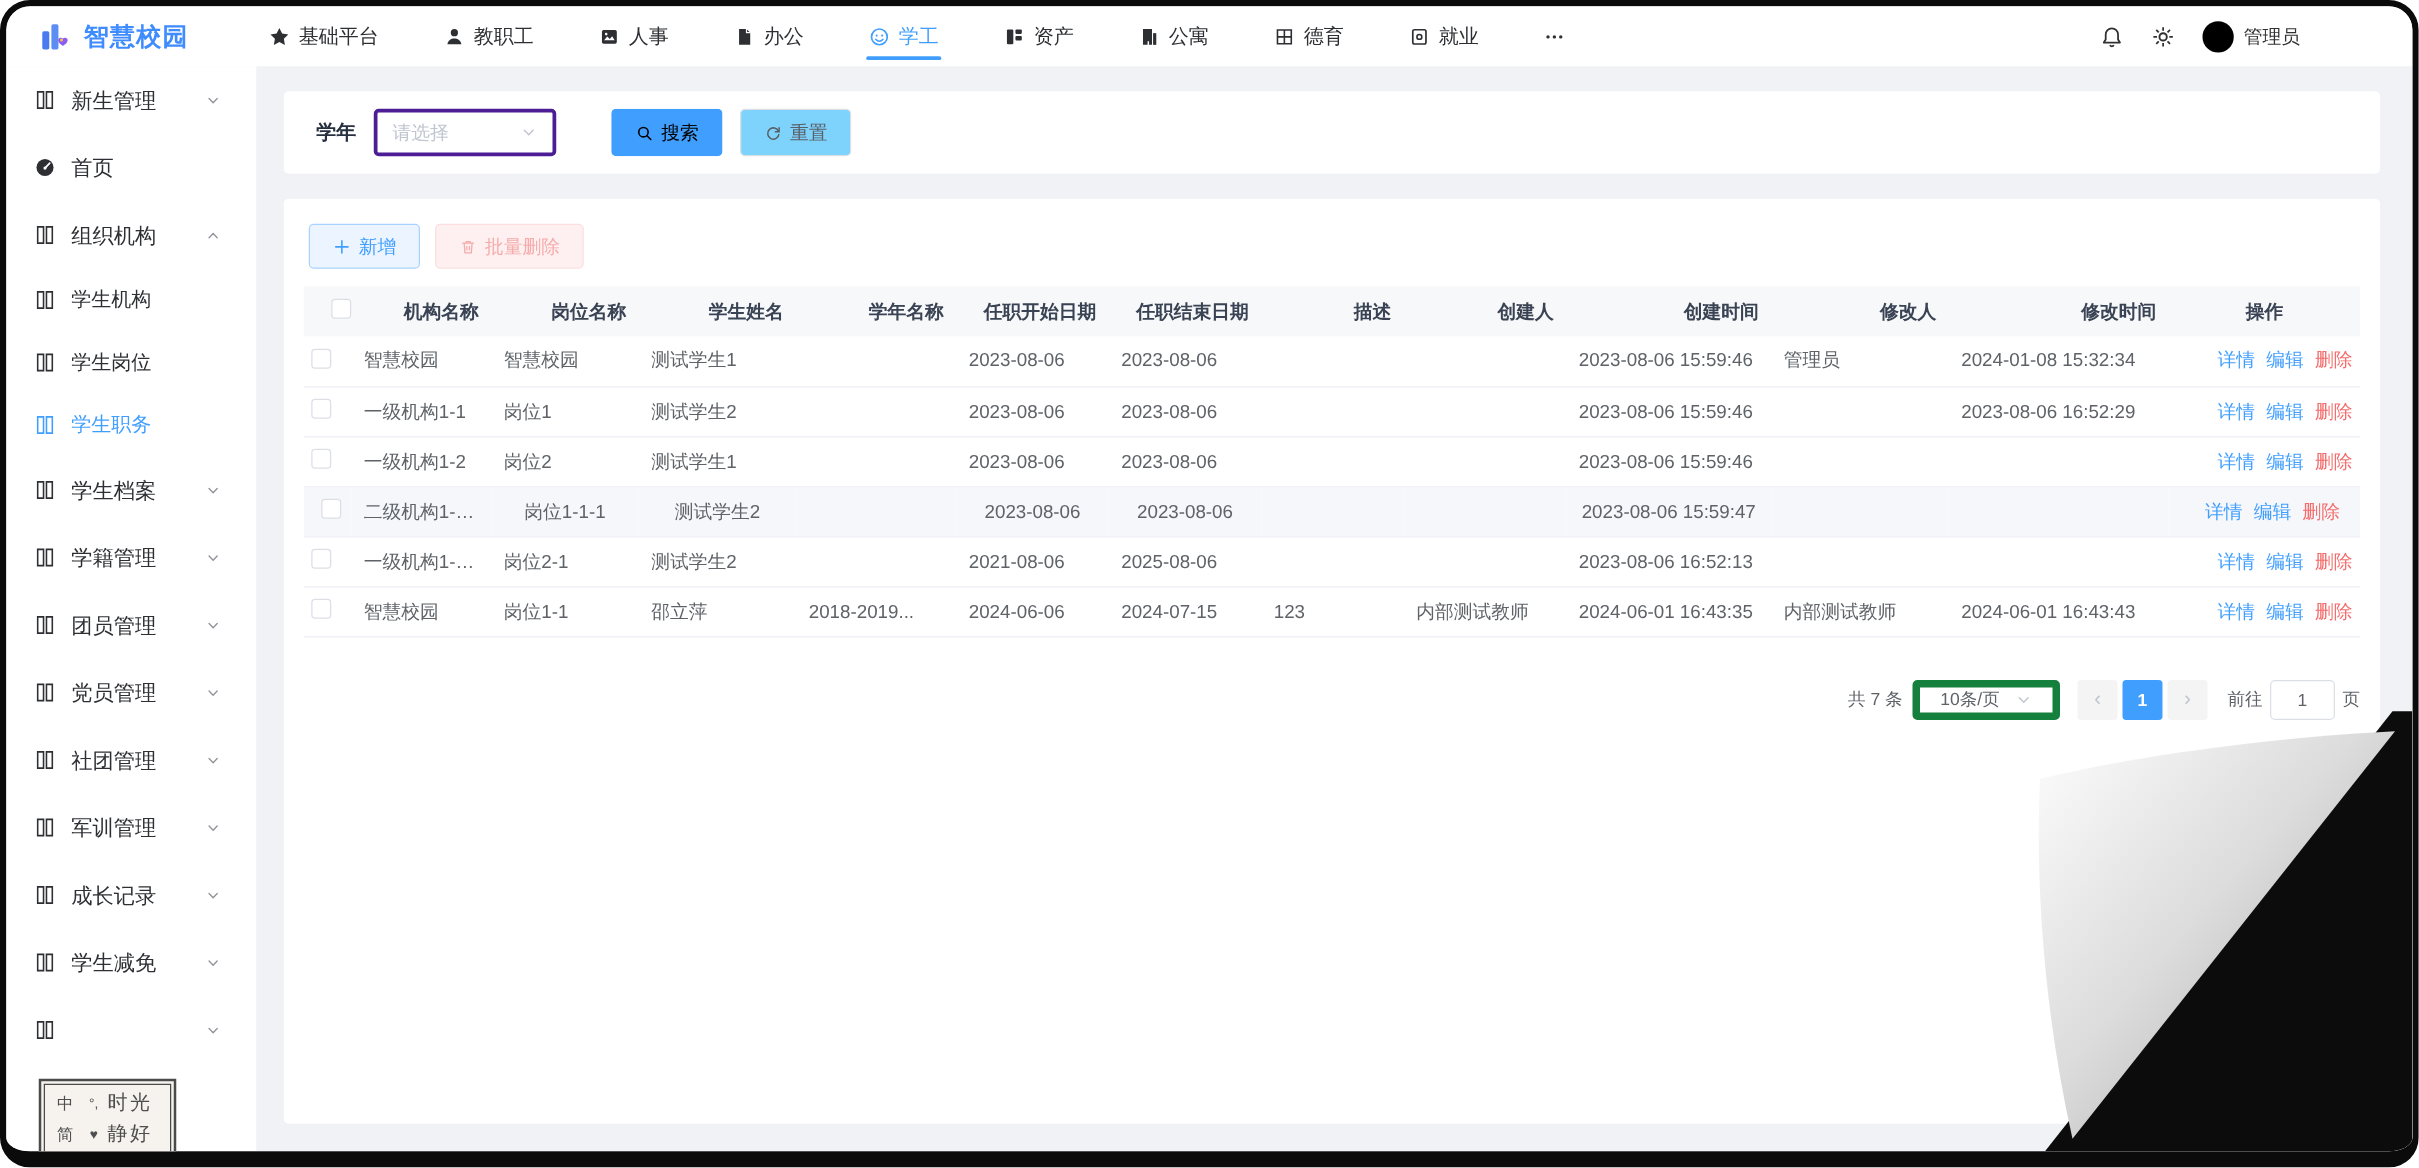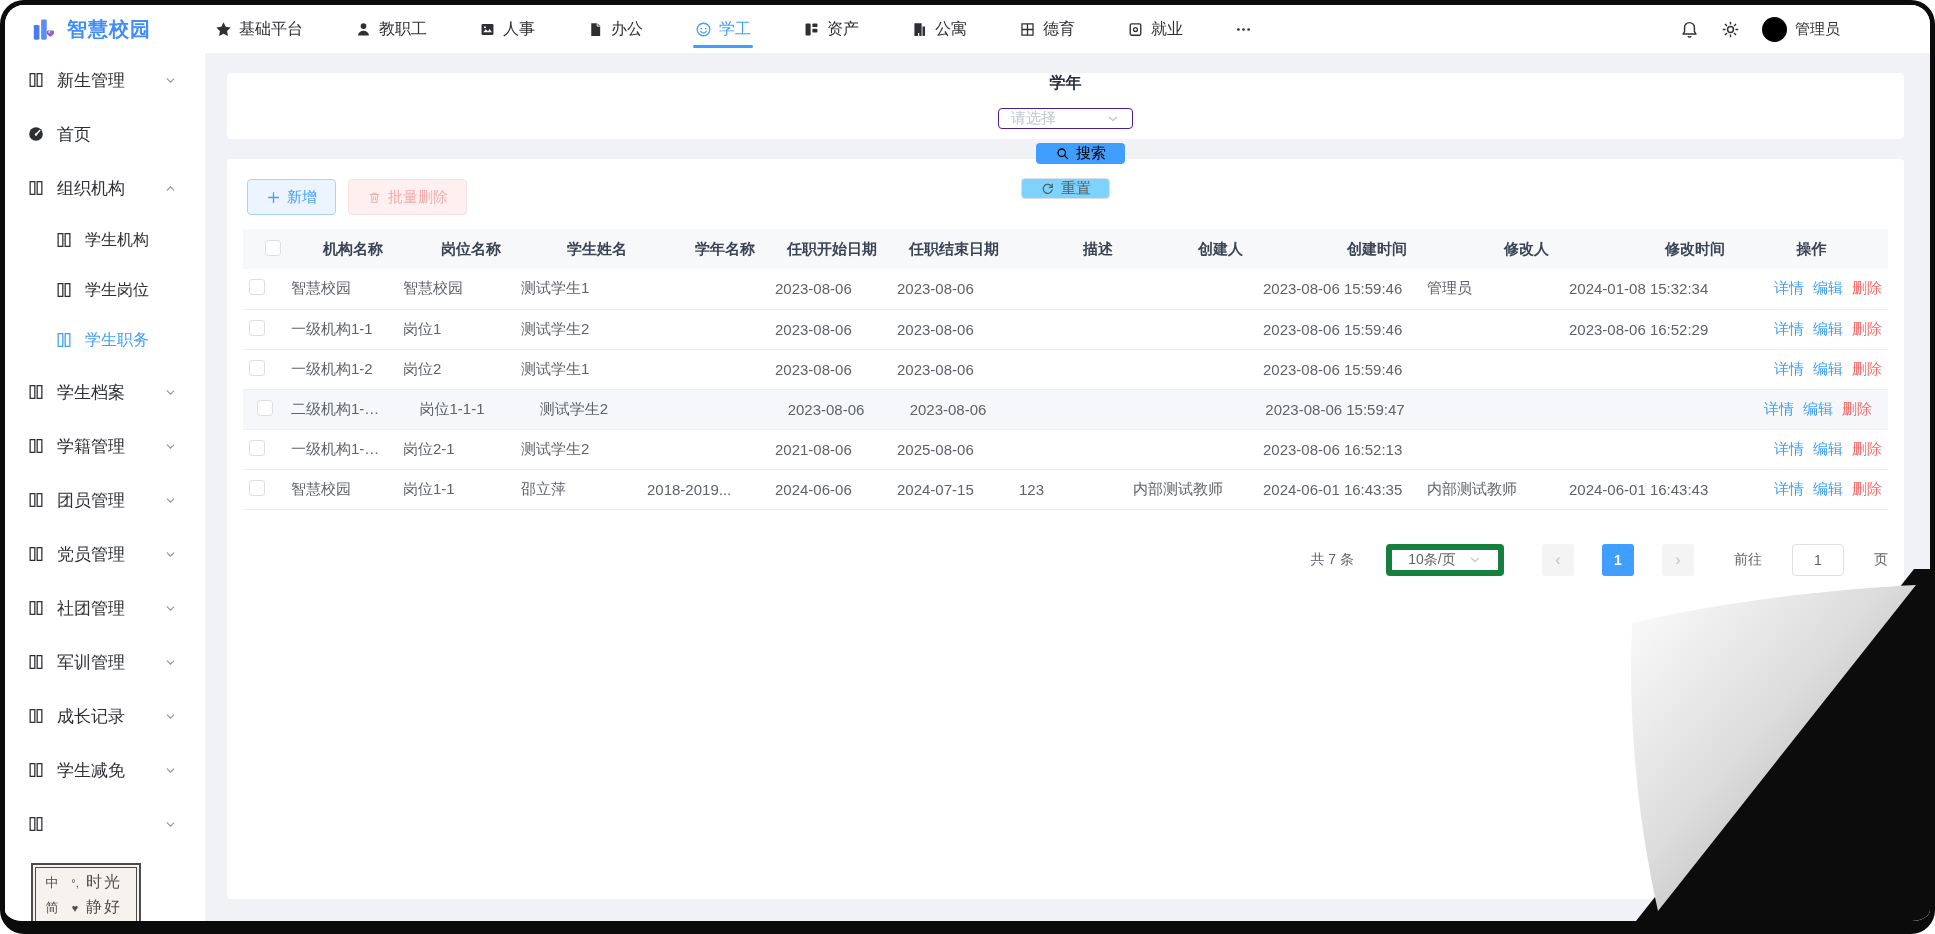--- a/index.html
+++ b/index.html
@@ -30,29 +30,29 @@
   .username{font-size:15px;color:#303133;}
 
   
   .sidebar{position:absolute;left:0;top:48px;bottom:0;width:200px;background:#fff;z-index:4;}
   .side-item{height:54px;display:flex;align-items:center;padding:0 16px 0 22px;font-size:17px;
              color:#2d2f33;cursor:pointer;white-space:nowrap;}
   .side-item .icon{margin-right:12px;}
   .side-item .icon svg{width:18px;height:18px;}
   .side-item .chev{margin-left:auto;color:#909399;}
   .side-item .chev svg{width:13px;height:13px;}
-  .side-sub .side-item{height:50px;font-size:16px;padding-left:50px;}
+  .side-sub .side-item{height:50px;font-size:16px;padding-left:22px;}
   .side-item.active{color:#409eff;}
 
   
   .main{position:absolute;left:200px;top:48px;right:0;bottom:0;background:#f0f2f5;overflow:hidden;}
-  .card{background:#fff;border-radius:4px;flex-direction:column;}
+  .card{background:#fff;border-radius:4px;}
   .search-card{margin:20px 26px 0 22px;height:66px;display:flex;align-items:center;padding:0 26px;gap:14px;}
   .field-label{font-size:16px;font-weight:bold;color:#27303f;}
-  .select-box{width:135px;height:38px;border:1px solid #4c1d95;border-radius:4px;display:flex;
+  .select-box{width:146px;height:38px;border:3px solid #4c1d95;border-radius:4px;display:flex;
               align-items:center;justify-content:space-between;padding:0 12px;background:#fff;cursor:pointer;}
   .placeholder{color:#bfc6d0;font-size:15px;}
   .chev-ico{color:#c0c4cc;}
   .chev-ico svg{width:14px;height:14px;}
   .btn{height:38px;border-radius:4px;display:inline-flex;align-items:center;gap:6px;font-size:15px;
        padding:0 18px;border:1px solid transparent;cursor:pointer;background:none;font-family:inherit;}
   .btn svg{width:15px;height:15px;}
   .btn.primary{background:#409eff;color:#000000;margin-left:30px;}
   .btn.plain{background:#7dd3fc;border-color:#dcdfe6;color:#5a5e66;}
   .table-card{margin:20px 26px 0 22px;height:740px;padding:16px 16px 0;}
@@ -68,21 +68,21 @@
   thead th.col-check{padding:0 0 0 6px;}
   tbody td.col-check{padding:0 0 0 6px;}
   th.col-actions{text-align:center;}
   td.col-actions{text-align:right;padding-right:6px;}
   tr.hovered td{background:#f5f7fa;text-align:center;}
   .checkbox{width:16px;height:16px;border:1px solid #dcdfe6;border-radius:3px;background:#fff;
             display:inline-block;cursor:pointer;}
   .link{color:#409eff;margin-left:9px;text-decoration:none;cursor:pointer;}
   .link.danger{color:#f56c6c;}
 
-  .pagination{display:flex;align-items:center;justify-content:flex-end;gap:24px;margin-top:34px;
+  .pagination{display:flex;align-items:center;justify-content:flex-end;gap:0;margin-top:34px;
               font-size:14px;color:#5f6368;}
   .pg-total{margin-right:8px;}
   .pg-select{width:118px;height:32px;border:6px solid #15803d;border-radius:4px;display:flex;
              align-items:center;justify-content:center;gap:12px;cursor:pointer;background:#fff;margin-right:14px;}
   .pg-btn{width:32px;height:32px;background:#f4f4f5;border-radius:3px;display:flex;align-items:center;
           justify-content:center;color:#bfc4cc;font-size:16px;cursor:pointer;border:none;}
   .pg-page{width:32px;height:32px;background:#409eff;color:#fff;border-radius:3px;display:flex;
            align-items:center;justify-content:center;font-weight:bold;cursor:pointer;margin:0 4px;}
   .pg-goto{margin-left:16px;}
   .pg-input{width:52px;height:32px;border:1px solid #dcdfe6;border-radius:4px;text-align:center;

